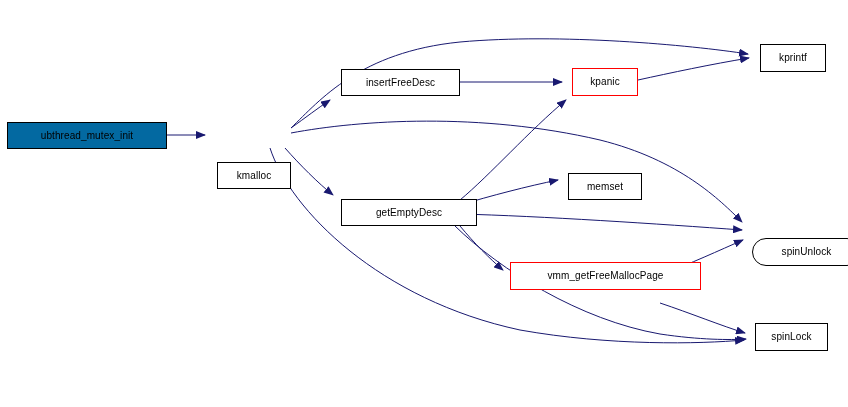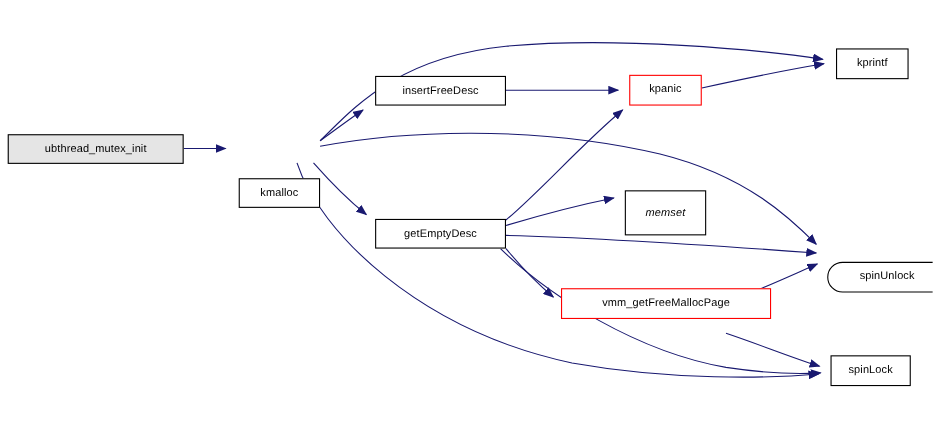--- a/index.html
+++ b/index.html
@@ -33,21 +33,21 @@
     font-size: 10px;
     line-height: 1;
     color: #000000;
     white-space: nowrap;
     letter-spacing: 0.1px;
   }
   .node.red {
     border-color: #ff0000;
   }
   .node.root {
-    background: #e5e5e5;
+    background: #0369a1;
     border-color: #000000;
   }
   .node-label {
     display: block;
     pointer-events: none;
   }
 </style>
 </head>
 <body>
 
@@ -87,24 +87,24 @@
       </div>
       <div class="node" style="left: 341px; top: 69px; width: 119px; height: 27px;">
         <span class="node-label">insertFreeDesc</span>
       </div>
       <div class="node red" style="left: 572px; top: 68px; width: 66px; height: 28px;">
         <span class="node-label">kpanic</span>
       </div>
       <div class="node" style="left: 760px; top: 44px; width: 66px; height: 28px;">
         <span class="node-label">kprintf</span>
       </div>
-      <div class="node" style="left: 341px; top: 199px; width: 119px; height: 27px;">
+      <div class="node" style="left: 341px; top: 199px; width: 136px; height: 27px;">
         <span class="node-label">getEmptyDesc</span>
       </div>
-      <div class="node" style="left: 568px; top: 173px; width: 74px; height: 41px; font-style: italic;">
+      <div class="node" style="left: 568px; top: 173px; width: 74px; height: 27px;">
         <span class="node-label">memset</span>
       </div>
       <div class="node" style="left: 752px; top: 238px; width: 109px; height: 28px; border-radius: 14px;">
         <span class="node-label">spinUnlock</span>
       </div>
       <div class="node red" style="left: 510px; top: 262px; width: 191px; height: 28px;">
         <span class="node-label">vmm_getFreeMallocPage</span>
       </div>
       <div class="node" style="left: 755px; top: 323px; width: 73px; height: 28px;">
         <span class="node-label">spinLock</span>

